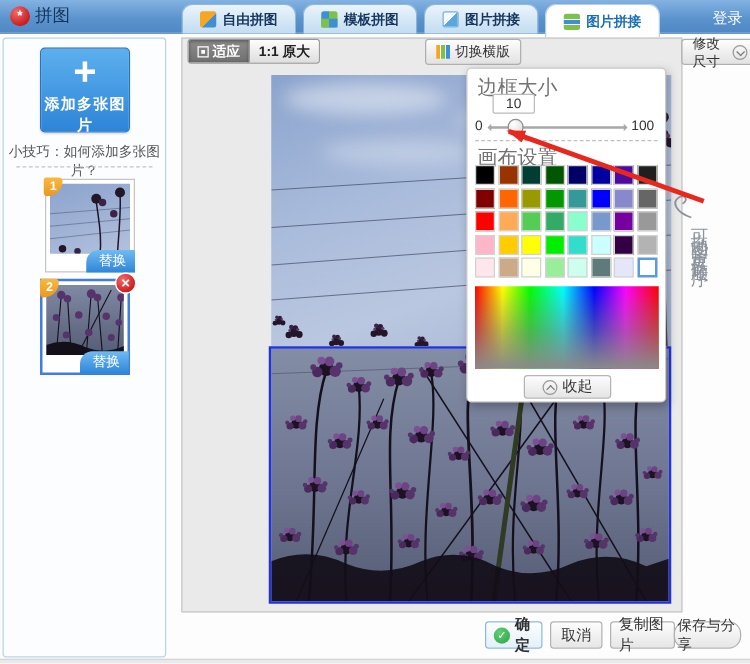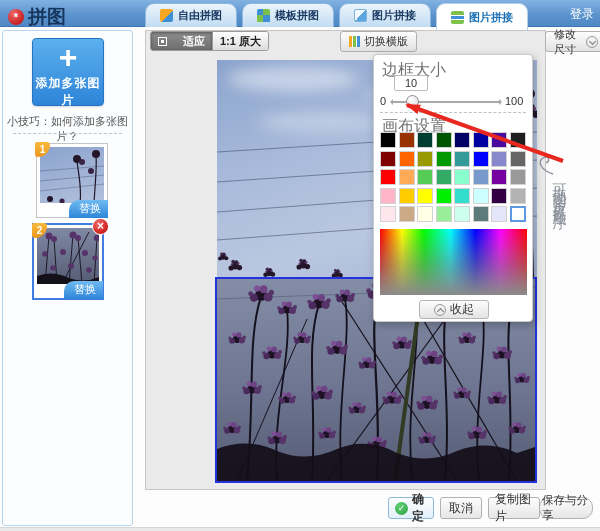--- a/index.html
+++ b/index.html
@@ -6,21 +6,21 @@
   body { font-family:"Liberation Sans","DejaVu Sans",sans-serif; background:#fff; }
   #stage { position:relative; width:600px; height:531px; overflow:hidden; background:#fdfdfd; }
 
   
   .topbar { position:absolute; left:0; top:0; width:600px; height:27px;
     background:linear-gradient(#83b2e2,#5a92cc 60%,#4f88c4); border-bottom:1px solid #3e76b4; }
   .logo { position:absolute; left:8px; top:4px; display:flex; align-items:center; gap:4px; }
   .logo-ic { width:16px; height:16px; border-radius:50%;
     background:radial-gradient(circle at 35% 30%, #f26a6a, #c81f1f 70%);
     color:#fff; font-size:11px; font-weight:bold; text-align:center; line-height:16px; }
-  .logo-tx { font-size:19px; font-weight:bold; color:#16365e; }
+  .logo-tx { font-size:14px; font-weight:normal; color:#16365e; }
   .login { position:absolute; right:6px; top:6px; color:#fff; font-size:12px; cursor:pointer; }
 
   .tabs { position:absolute; left:145px; top:3px; display:flex; gap:5px; }
   .tab { height:24px; padding:0 14px; display:flex; align-items:center; gap:5px;
     background:linear-gradient(#eaf4fc,#c2dcf1); border:1px solid #8fb9dc; border-bottom:none;
     border-radius:9px 9px 0 0; font-size:11px; font-weight:bold; color:#16365e; cursor:pointer; }
   .tab.active { height:27px; background:#fff; border-color:#b5cfe6; color:#1a6fb5; }
   .tab-ic { width:13px; height:13px; border-radius:2px; position:relative; }
   .ic-free { background:linear-gradient(135deg,#f5a623 0 55%,#3f8fd6 55%); }
   .ic-tmpl { background:linear-gradient(90deg,#3f8fd6 0 6px,#7cc24a 6px); }
@@ -53,21 +53,21 @@
     background:linear-gradient(#6fbaf2,#2e86d8); border-radius:10px 0 0 0;
     color:#fff; font-size:11px; cursor:pointer; }
 
   
   .workarea { position:absolute; left:145px; top:30px; width:401px; height:460px;
     background:#eaeaea; border:1px solid #c6c6c6; }
 
   
   .fitgroup { position:absolute; left:150px; top:31px; height:20px; display:flex; z-index:15;
     border:1px solid #9a9a9a; border-radius:3px; overflow:hidden; }
-  .seg { display:flex; align-items:center; gap:16px; padding:0 7px; font-size:11px; font-weight:bold; cursor:pointer; }
+  .seg { display:flex; align-items:center; gap:3px; padding:0 7px; font-size:11px; font-weight:bold; cursor:pointer; }
   .seg.pressed { background:linear-gradient(#8d8d8d,#6f6f6f); color:#fff; box-shadow:inset 0 1px 3px rgba(0,0,0,.4); }
   .seg.plain { background:linear-gradient(#fdfdfd,#dedede); color:#222; border-left:1px solid #9a9a9a; }
   .fit-ic { width:9px; height:9px; border:1px solid #fff; position:relative; }
   .fit-ic::after { content:''; position:absolute; left:2px; top:2px; width:3px; height:3px; background:#fff; }
 
   .btn-light { position:absolute; height:21px; display:flex; align-items:center; gap:4px; padding:0 8px;
     background:linear-gradient(#fdfdfd,#e2e2e2); border:1px solid #b0b0b0; border-radius:3px;
     font-size:11px; color:#333; cursor:pointer; z-index:15; }
   .switch-btn { left:340px; top:31px; }
   .switch-ic { width:11px; height:11px;

